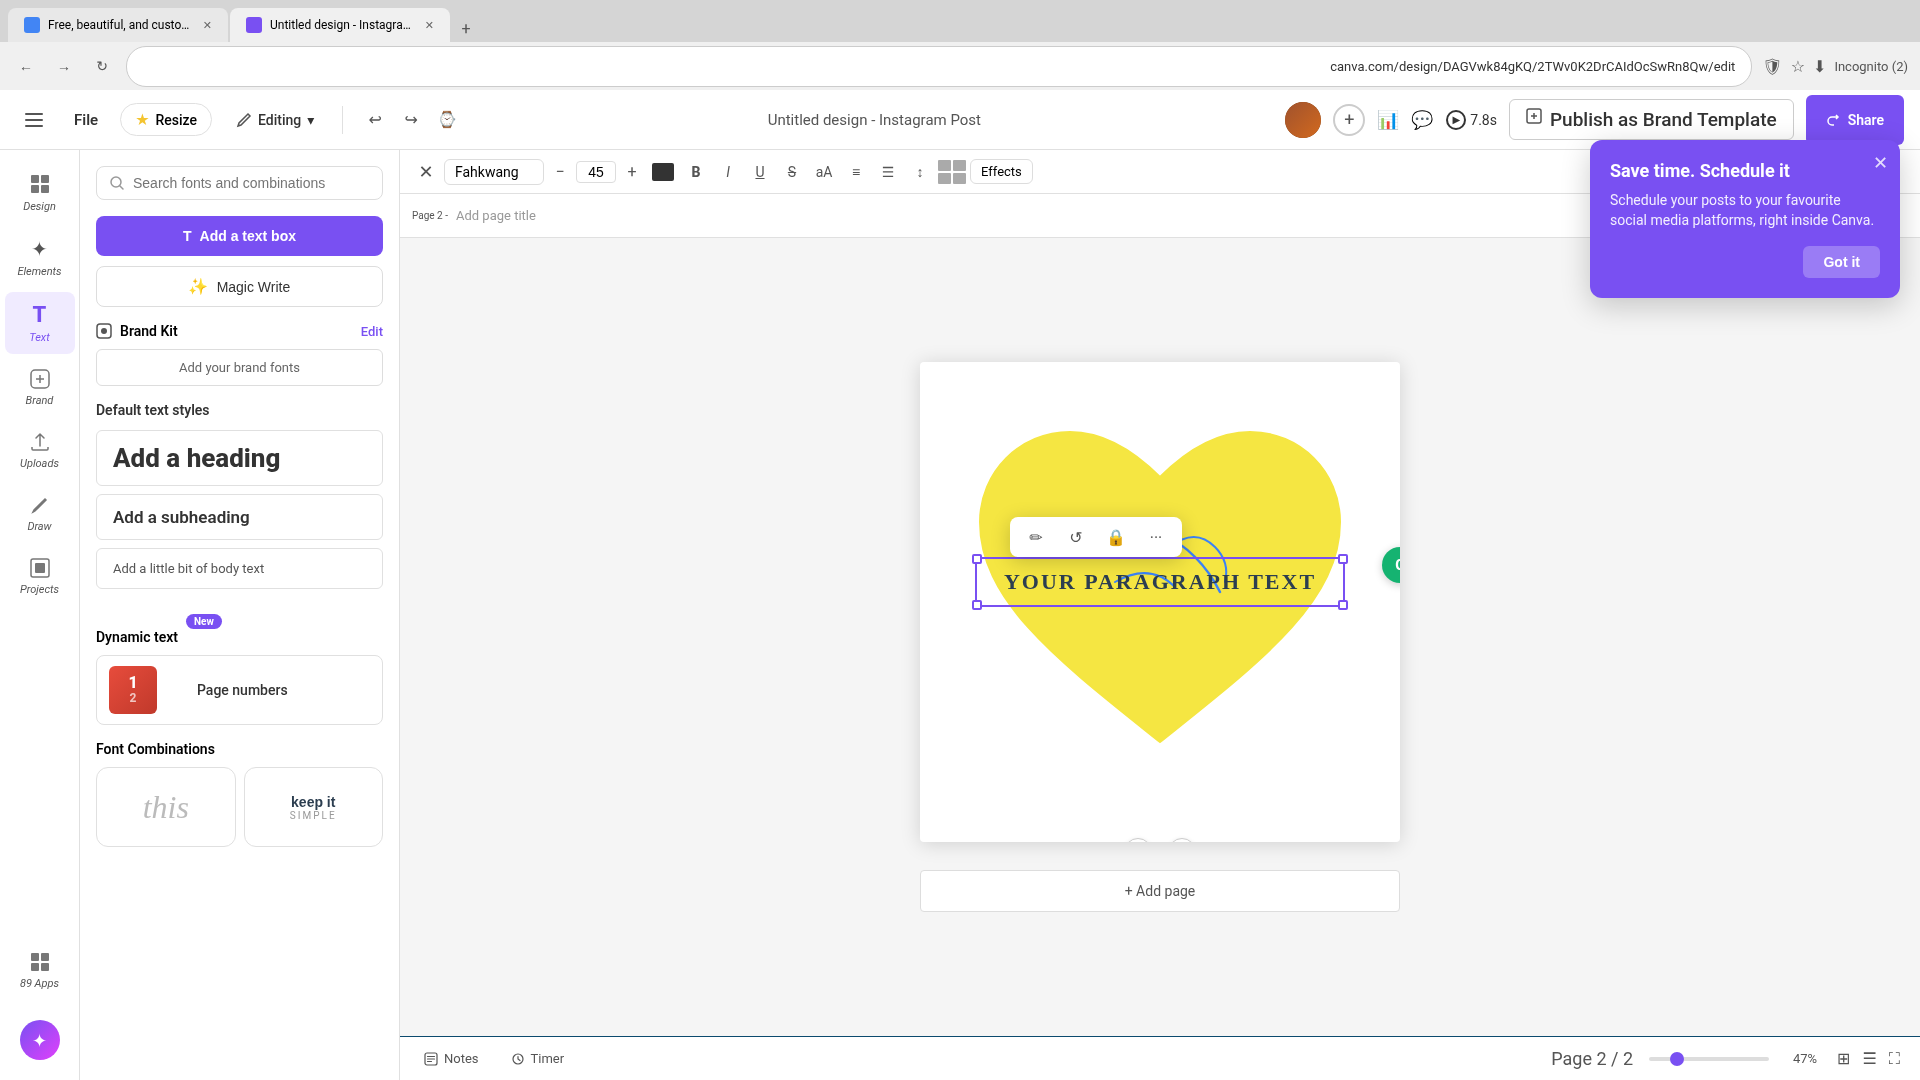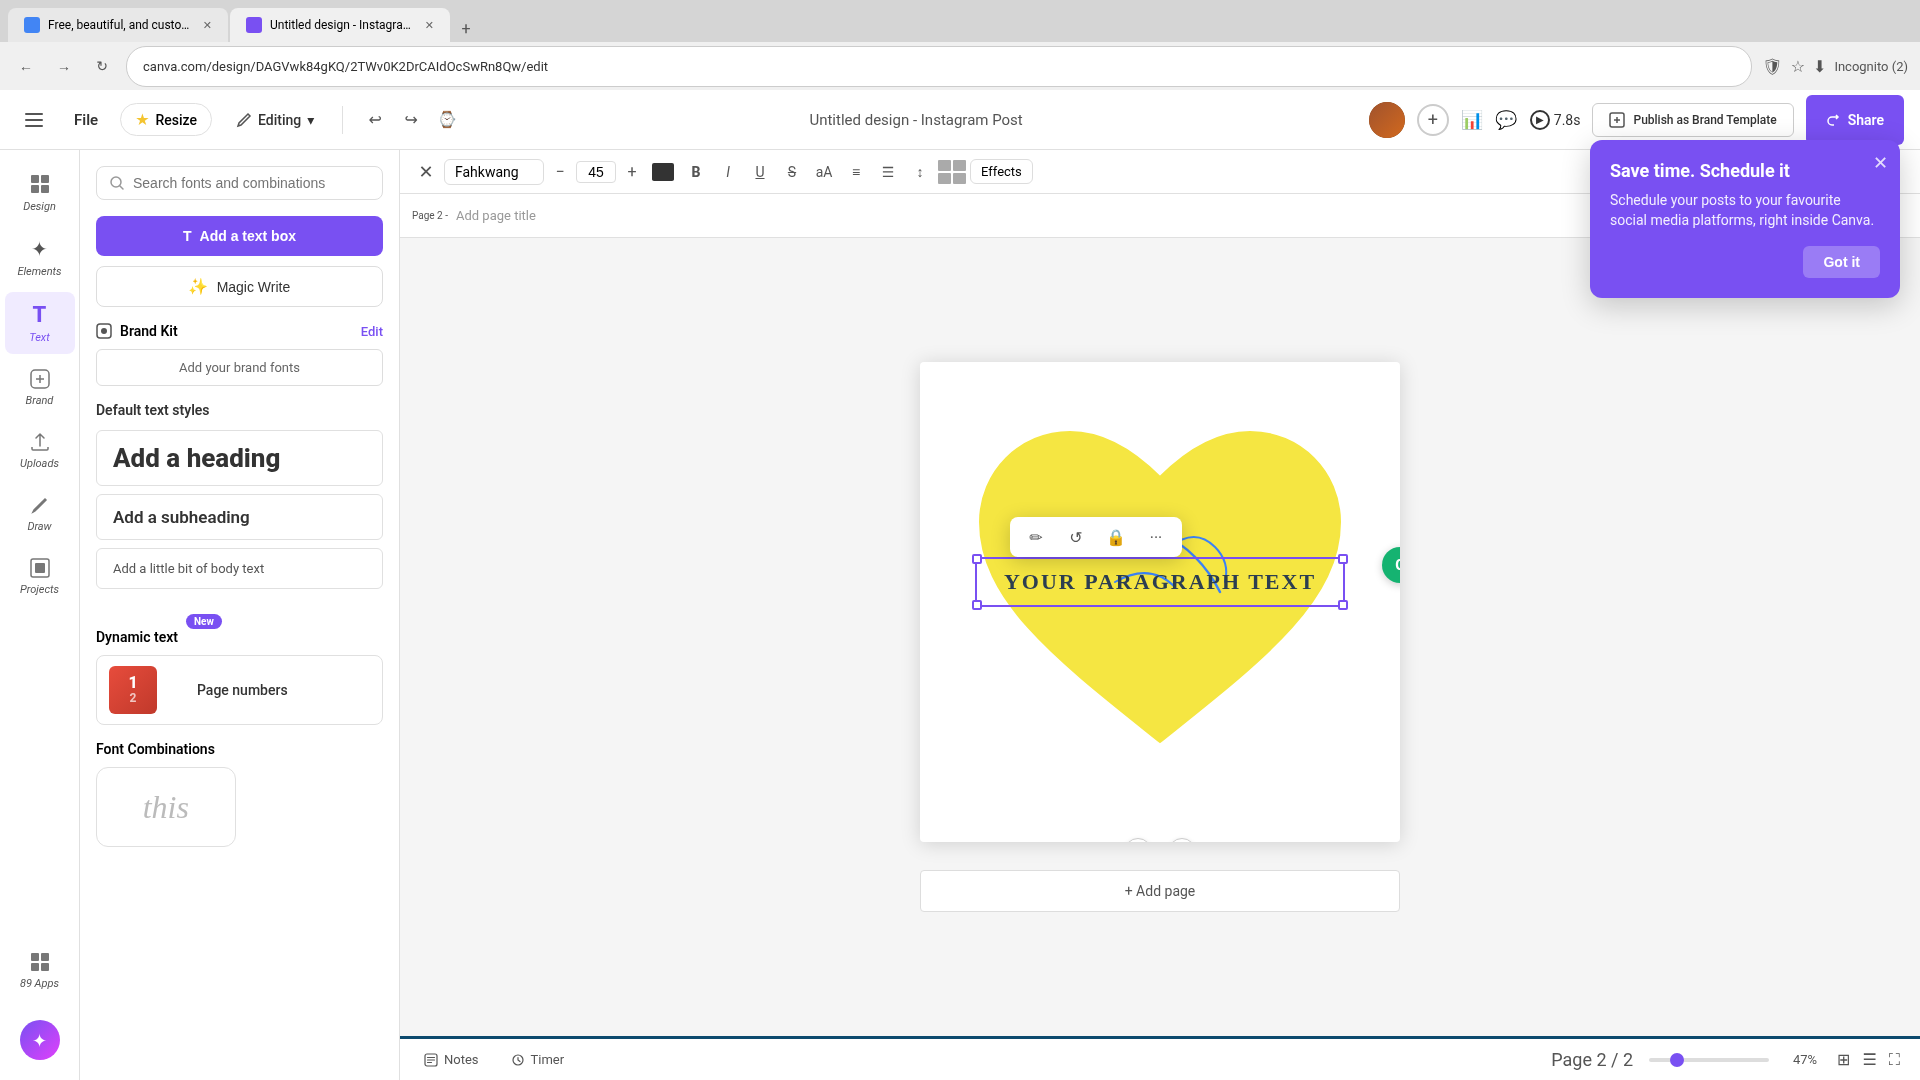--- a/index.html
+++ b/index.html
@@ -10,21 +10,21 @@
     .browser-tabs { display: flex; align-items: flex-end; padding: 8px 8px 0; gap: 2px; background: #d5d5d5; height: 42px; }
     .browser-tab { display: flex; align-items: center; gap: 8px; padding: 8px 16px; border-radius: 8px 8px 0 0; font-size: 13px; background: #e8e8e8; cursor: pointer; height: 34px; max-width: 220px; }
     .browser-tab.active { background: #f0f0f0; }
     .browser-tab .tab-favicon { width: 16px; height: 16px; border-radius: 3px; flex-shrink: 0; }
     .browser-tab .tab-title { overflow: hidden; text-overflow: ellipsis; white-space: nowrap; flex: 1; font-size: 12px; }
     .browser-tab .tab-close { font-size: 11px; color: #666; cursor: pointer; flex-shrink: 0; }
     .tab-new { width: 28px; height: 28px; display: flex; align-items: center; justify-content: center; border-radius: 50%; cursor: pointer; font-size: 16px; color: #555; }
 
     .browser-addressbar { display: flex; align-items: center; padding: 6px 12px; gap: 10px; height: 48px; background: #f0f0f0; }
     .nav-btn { width: 28px; height: 28px; display: flex; align-items: center; justify-content: center; border-radius: 50%; cursor: pointer; color: #555; font-size: 14px; }
-    .address-bar { flex: 1; background: white; border: 1px solid #ccc; border-radius: 20px; padding: 12px 16px; font-size: 13px; color: #333; display: flex; align-items: center; }
+    .address-bar { flex: 1; background: white; border: 1px solid #ccc; border-radius: 20px; padding: 12px 16px; font-size: 13px; color: #333; display: flex; align-items: center; justify-content: flex-end; }
     .browser-actions { display: flex; align-items: center; gap: 8px; }
     .browser-action-btn { font-size: 16px; color: #555; cursor: pointer; }
 
     
     .app-container { display: flex; flex-direction: column; height: calc(1080px - 90px); }
 
     
     .top-toolbar { background: white; height: 60px; display: flex; align-items: center; padding: 0 16px; gap: 12px; border-bottom: 1px solid #e0e0e0; z-index: 10; }
     .menu-btn { width: 36px; height: 36px; display: flex; align-items: center; justify-content: center; cursor: pointer; border-radius: 6px; }
     .file-btn { font-weight: 600; font-size: 15px; color: #333; cursor: pointer; padding: 6px 10px; border-radius: 6px; }
@@ -36,21 +36,21 @@
     .icon-btn { width: 32px; height: 32px; display: flex; align-items: center; justify-content: center; border-radius: 6px; cursor: pointer; font-size: 16px; color: #555; }
     .toolbar-center { flex: 1; display: flex; justify-content: center; align-items: center; gap: 12px; }
     .doc-title { font-size: 15px; color: #555; }
     .avatar { width: 36px; height: 36px; border-radius: 50%; background: #8B4513; overflow: hidden; cursor: pointer; }
     .avatar-placeholder { width: 100%; height: 100%; background: linear-gradient(135deg, #a0522d, #d2691e); border-radius: 50%; }
     .add-btn { width: 32px; height: 32px; display: flex; align-items: center; justify-content: center; border-radius: 50%; border: 2px solid #ccc; cursor: pointer; font-size: 18px; color: #555; }
     .chart-btn { font-size: 18px; color: #555; cursor: pointer; }
     .comment-btn { font-size: 18px; color: #555; cursor: pointer; }
     .play-btn { display: flex; align-items: center; gap: 4px; background: transparent; border: none; cursor: pointer; font-size: 14px; color: #333; }
     .play-icon { width: 20px; height: 20px; border-radius: 50%; border: 2px solid #333; display: flex; align-items: center; justify-content: center; font-size: 10px; }
-    .publish-btn { display: flex; align-items: center; gap: 8px; background: white; border: 1px solid #ccc; border-radius: 6px; padding: 8px 16px; cursor: pointer; font-size: 12px; font-weight: 500; color: #333; white-space: nowrap; }
+    .publish-btn { display: flex; gap: 8px; background: white; border: 1px solid #ccc; border-radius: 6px; padding: 8px 16px; cursor: pointer; font-size: 19px; font-weight: 500; color: #333; white-space: nowrap; }
     .share-btn { display: flex; align-items: center; gap: 8px; background: #7950f2; border: none; border-radius: 6px; padding: 17px 20px; cursor: pointer; font-size: 14px; font-weight: 600; color: white; }
 
     
     .main-content { display: flex; flex: 1; overflow: hidden; }
 
     
     .sidebar-icons { width: 80px; background: white; border-right: 1px solid #e0e0e0; display: flex; flex-direction: column; align-items: center; padding: 12px 0; gap: 4px; }
     .sidebar-icon-item { display: flex; flex-direction: column; align-items: center; gap: 4px; padding: 10px 6px; border-radius: 8px; cursor: pointer; width: 70px; }
     .sidebar-icon-item.active { background: #f0ebff; }
     .sidebar-icon-item .icon-symbol { font-size: 20px; color: #555; }
@@ -138,21 +138,21 @@
     .grammarly-icon { position: absolute; width: 36px; height: 36px; border-radius: 50%; background: #15b371; display: flex; align-items: center; justify-content: center; font-size: 14px; font-weight: 800; color: white; cursor: pointer; box-shadow: 0 2px 8px rgba(0,0,0,0.2); }
 
     
     .canvas-bottom-handles { position: absolute; bottom: -20px; display: flex; gap: 16px; justify-content: center; width: 100%; }
     .bottom-handle { width: 28px; height: 28px; border-radius: 50%; background: white; border: 1px solid #ccc; display: flex; align-items: center; justify-content: center; cursor: pointer; font-size: 14px; color: #555; box-shadow: 0 1px 4px rgba(0,0,0,0.1); }
 
     
     .add-page-btn { background: white; border: 1px solid #ddd; border-radius: 4px; padding: 12px; text-align: center; font-size: 14px; color: #555; cursor: pointer; margin-top: 12px; width: 480px; }
 
     
-    .bottom-bar { height: 44px; background: white; border-top: 3px solid #0c4a6e; display: flex; align-items: center; padding: 0 16px; gap: 16px; }
+    .bottom-bar { height: 44px; background: white; border-top: 1px solid #0c4a6e; display: flex; align-items: center; padding: 0 16px; gap: 16px; }
     .bottom-btn { display: flex; align-items: center; gap: 6px; font-size: 13px; color: #555; cursor: pointer; padding: 4px 8px; border-radius: 4px; }
     .spacer { flex: 1; }
     .page-info { font-size: 18px; color: #555; }
     .zoom-control { display: flex; align-items: center; gap: 8px; }
     .zoom-slider { width: 120px; }
     .zoom-pct { font-size: 13px; color: #555; min-width: 40px; text-align: right; }
     .view-btns { display: flex; gap: 4px; }
     .view-btn { font-size: 16px; color: #555; cursor: pointer; padding: 4px; border-radius: 4px; }
 
     
@@ -367,20 +367,26 @@
             </div>
             <span class="page-numbers-label">Page numbers</span>
           </div>
         </div>
         <div class="font-combinations-section">
           <div class="font-combo-title">Font Combinations</div>
           <div class="font-combos-grid">
             <div class="font-combo-card">
               <span class="font-combo-1">this</span>
             </div>
+            <div class="font-combo-card">
+              <div class="font-combo-2">
+                <div class="font-combo-2-title">keep it</div>
+                <div class="font-combo-2-sub">SIMPLE</div>
+              </div>
+            </div>
           </div>
         </div>
       </div>
     </div>
 
     <div class="canvas-wrapper">
 
       <div class="format-toolbar">
         <div class="format-btn" style="font-size:18px;">✕</div>
         <div class="font-selector">Fahkwang</div>

